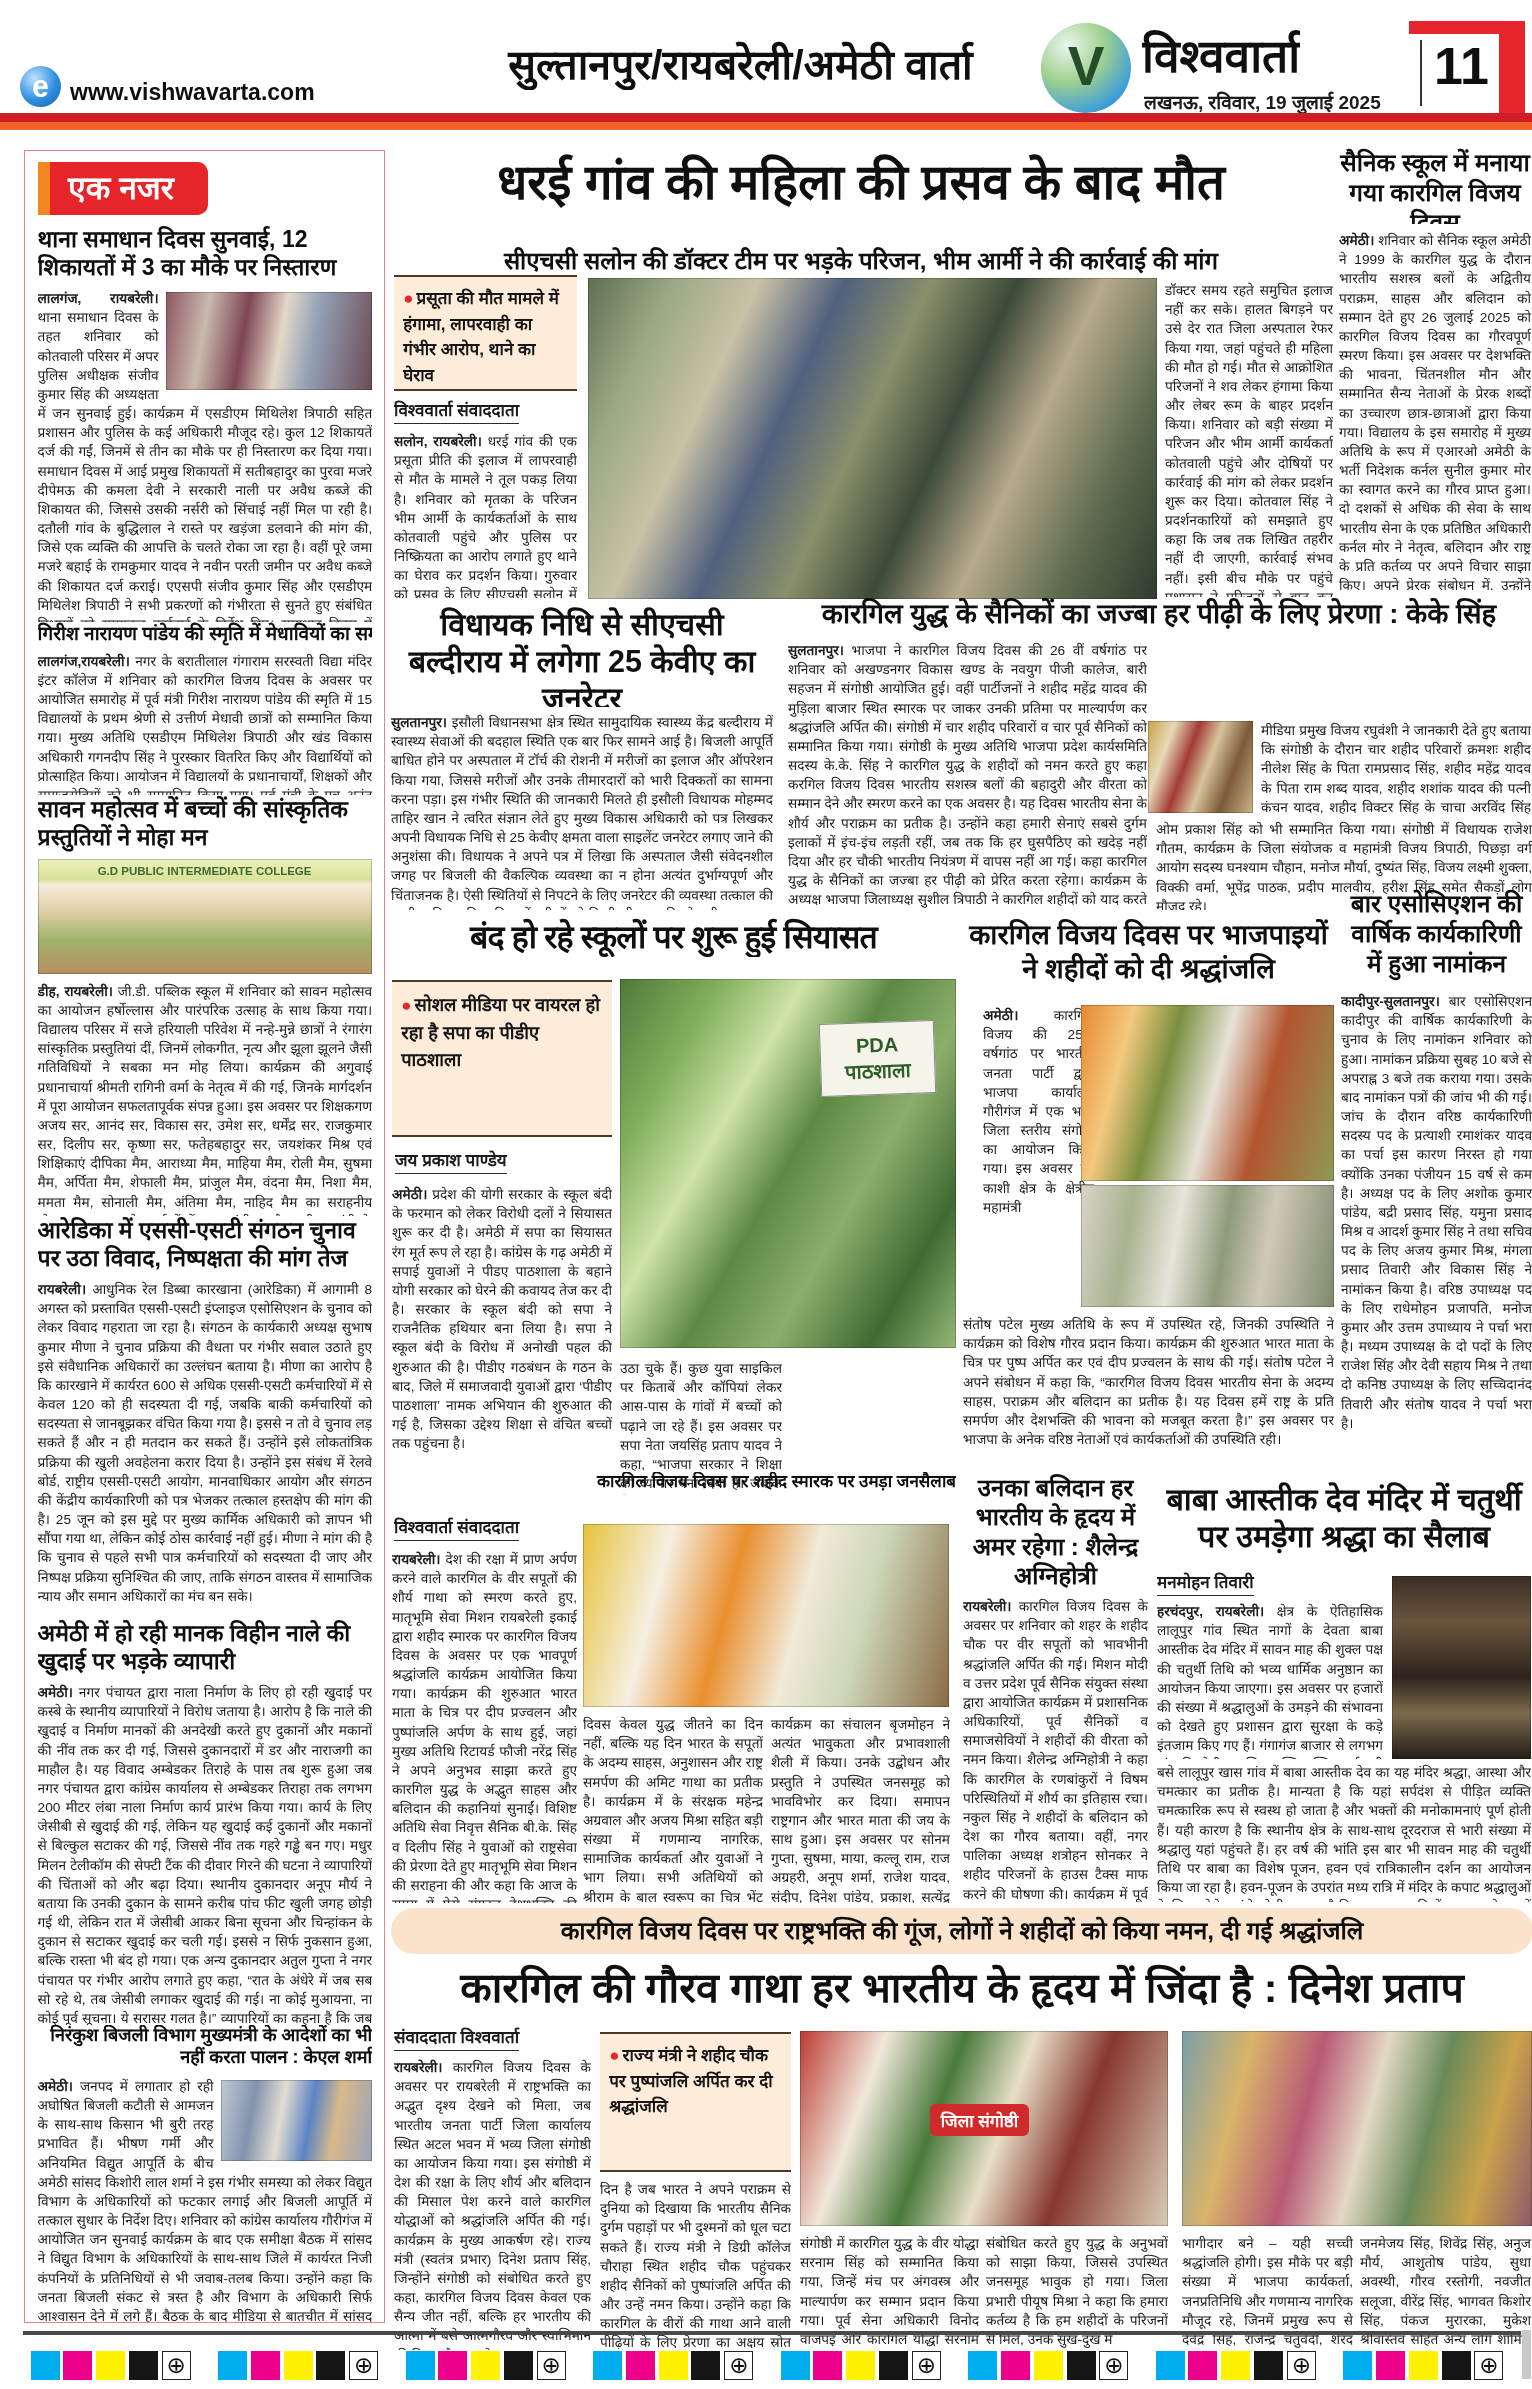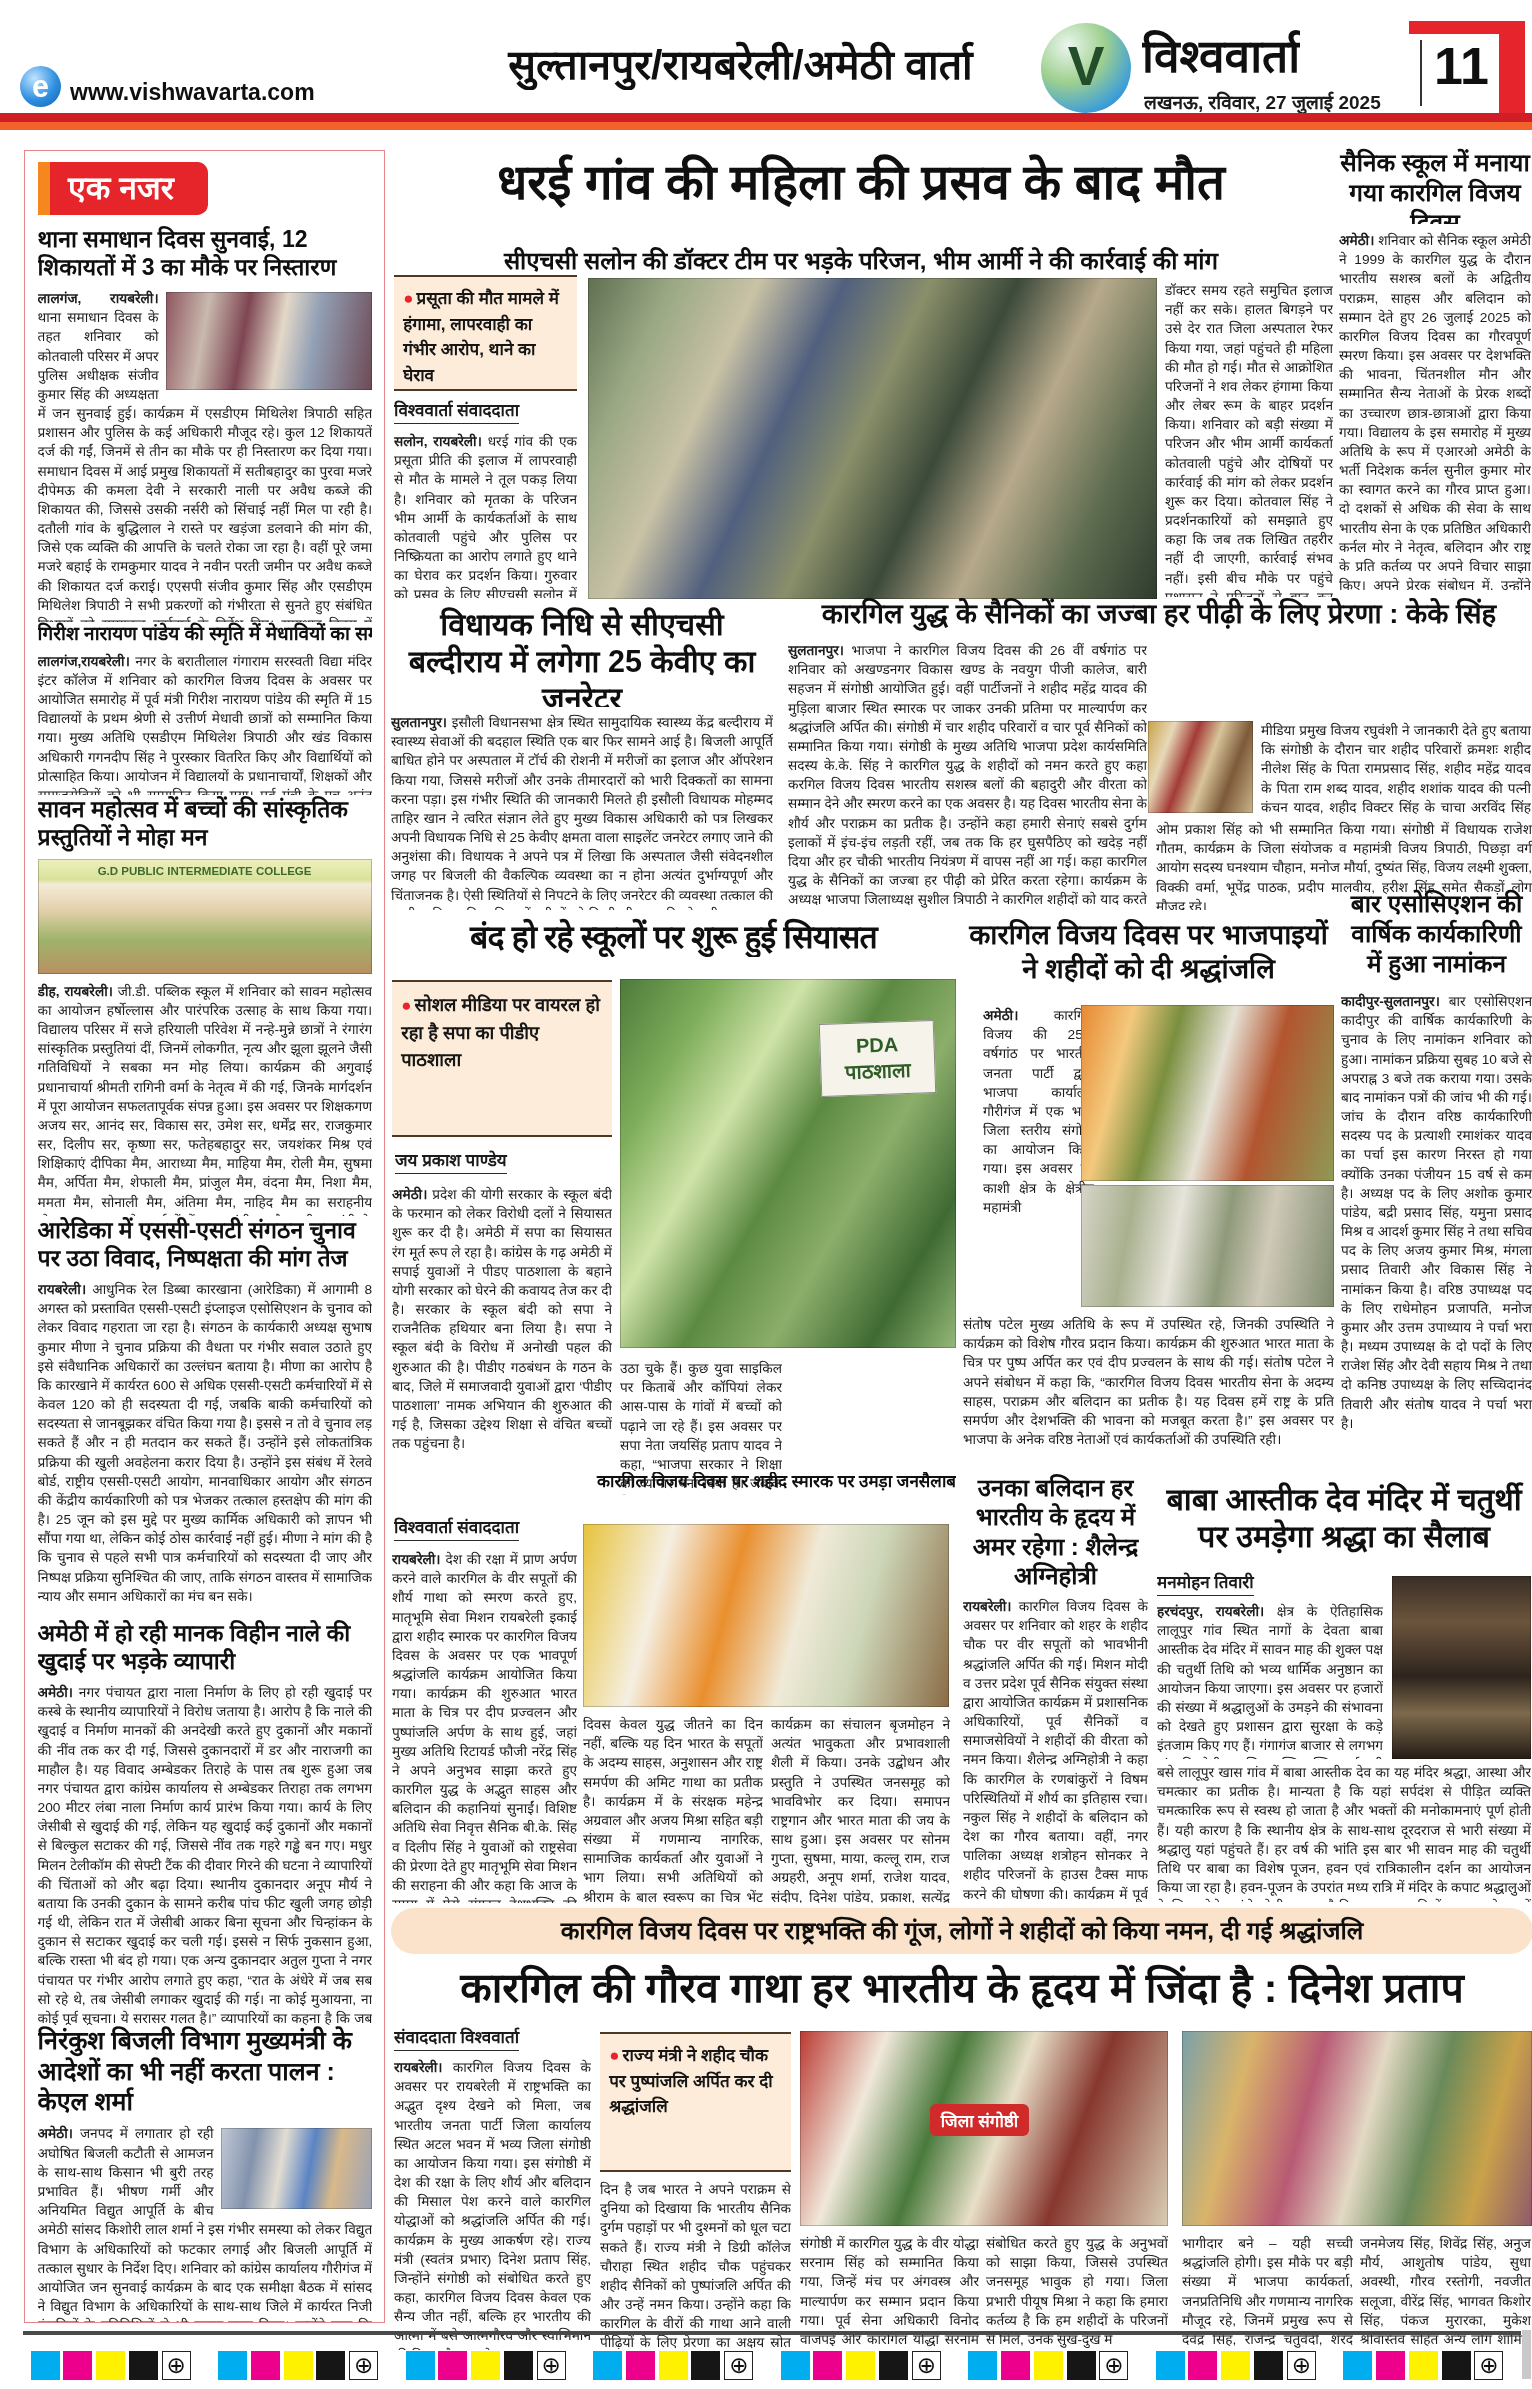--- a/index.html
+++ b/index.html
@@ -59,21 +59,21 @@
 </head>
 <body>
 
 <div class="page">
 
   <div class="abs globe" style="left:20px;top:66px;">e</div>
   <div class="abs hl" style="left:70px;top:78px;font-size:23px;">www.vishwavarta.com</div>
   <div class="abs hl ctr nowrap" style="left:397px;top:40px;width:687px;font-size:41px;">सुल्तानपुर/रायबरेली/अमेठी वार्ता</div>
   <div class="abs logo" style="left:1041px;top:23px;">V</div>
   <div class="abs hl" style="left:1142px;top:27.5px;font-size:46px;">विश्ववार्ता</div>
-  <div class="abs" style="left:1144px;top:89px;font-size:19px;font-weight:bold;">लखनऊ, रविवार, 27 जुलाई 2025</div>
+  <div class="abs" style="left:1144px;top:89px;font-size:19px;font-weight:bold;">लखनऊ, रविवार, 19 जुलाई 2025</div>
   <div class="abs redbar" style="left:1409px;top:21.4px;width:116px;height:12.2px;"></div>
   <div class="abs redbar" style="left:1499px;top:21.4px;width:26px;height:99px;"></div>
   <div class="abs" style="left:1420px;top:40px;width:2.3px;height:66px;background:#333;"></div>
   <div class="abs hl" style="left:1434px;top:35px;font-size:52px;">11</div>
   <div class="abs rule" style="left:0;top:113px;width:1533px;height:17px;"></div>
 
   <div class="abs leftbox" style="left:24.4px;top:150px;width:361px;height:2173px;">
     <div class="badge-row">
       <div class="badge-accent"></div>
       <div class="badge">एक नजर</div>
@@ -112,21 +112,21 @@
     </div>
 
     <div class="stk" style="height:406px;">
       <div class="hl" style="font-size:23px;">अमेठी में हो रही मानक विहीन नाले की खुदाई पर भड़के व्यापारी</div>
       <div class="body" style="margin-top:7.6px;">
         <span class="dl">अमेठी।</span> <span>नगर पंचायत द्वारा नाला निर्माण के लिए हो रही खुदाई पर कस्बे के स्थानीय व्यापारियों ने विरोध जताया है। आरोप है कि नाले की खुदाई व निर्माण मानकों की अनदेखी करते हुए दुकानों और मकानों की नींव तक कर दी गई, जिससे दुकानदारों में डर और नाराजगी का माहौल है। यह विवाद अम्बेडकर तिराहे के पास तब शुरू हुआ जब नगर पंचायत द्वारा कांग्रेस कार्यालय से अम्बेडकर तिराहा तक लगभग 200 मीटर लंबा नाला निर्माण कार्य प्रारंभ किया गया। कार्य के लिए जेसीबी से खुदाई की गई, लेकिन यह खुदाई कई दुकानों और मकानों से बिल्कुल सटाकर की गई, जिससे नींव तक गहरे गड्ढे बन गए। मधुर मिलन टेलीकॉम की सेफ्टी टैंक की दीवार गिरने की घटना ने व्यापारियों की चिंताओं को और बढ़ा दिया। स्थानीय दुकानदार अनूप मौर्य ने बताया कि उनकी दुकान के सामने करीब पांच फीट खुली जगह छोड़ी गई थी, लेकिन रात में जेसीबी आकर बिना सूचना और चिन्हांकन के दुकान से सटाकर खुदाई कर चली गई। इससे न सिर्फ नुकसान हुआ, बल्कि रास्ता भी बंद हो गया। एक अन्य दुकानदार अतुल गुप्ता ने नगर पंचायत पर गंभीर आरोप लगाते हुए कहा, “रात के अंधेरे में जब सब सो रहे थे, तब जेसीबी लगाकर खुदाई की गई। ना कोई मुआयना, ना कोई पूर्व सूचना। ये सरासर गलत है।” व्यापारियों का कहना है कि जब दुकानों का आवंटन हुआ था, तब नगर पंचायत ने उन्हें आश्वस्त किया था कि दुकान से पांच फीट आगे तक कोई निर्माण कार्य नहीं होगा। मगर अब मानकों को ताक पर रखकर खुदाई की जा रही है, जिससे व्यापारियों की संपत्ति और सुरक्षा दोनों खतरे में हैं। व्यापारियों ने नगर प्रशासन से तत्काल जांच और समाधान की मांग की है।</span>
       </div>
     </div>
 
     <div class="stk" style="height:359px;">
-      <div class="hl" style="font-size:25px;">निरंकुश बिजली विभाग मुख्यमंत्री के आदेशों का भी नहीं करता पालन : केएल शर्मा</div>
+      <div class="hl" style="font-size:18px;text-align:right;">निरंकुश बिजली विभाग मुख्यमंत्री के आदेशों का भी नहीं करता पालन : केएल शर्मा</div>
       <div class="body" style="margin-top:7.6px;">
         <div class="ph ph-power" style="float:right;width:151px;height:81px;margin:3.1px 0 6.1px 7.6px;"></div>
         <span class="dl">अमेठी।</span> <span>जनपद में लगातार हो रही अघोषित बिजली कटौती से आमजन के साथ-साथ किसान भी बुरी तरह प्रभावित हैं। भीषण गर्मी और अनियमित विद्युत आपूर्ति के बीच अमेठी सांसद किशोरी लाल शर्मा ने इस गंभीर समस्या को लेकर विद्युत विभाग के अधिकारियों को फटकार लगाई और बिजली आपूर्ति में तत्काल सुधार के निर्देश दिए। शनिवार को कांग्रेस कार्यालय गौरीगंज में आयोजित जन सुनवाई कार्यक्रम के बाद एक समीक्षा बैठक में सांसद ने विद्युत विभाग के अधिकारियों के साथ-साथ जिले में कार्यरत निजी कंपनियों के प्रतिनिधियों से भी जवाब-तलब किया। उन्होंने कहा कि जनता बिजली संकट से त्रस्त है और विभाग के अधिकारी सिर्फ आश्वासन देने में लगे हैं। बैठक के बाद मीडिया से बातचीत में सांसद शर्मा ने कहा, “पिछली बैठकों में जो वादे किए गए थे, वे पूरे नहीं हुए हैं। न तो गांवों में बिजली सुधरी है, न ही शहरी क्षेत्र की हालत बेहतर हुई है। अधिकारियों ने आज भी कोई ठोस समाधान नहीं दिया, इसलिए यह बैठक सफल नहीं कही जा सकती।” सांसद ने स्पष्ट रूप से कहा कि विद्युत विभाग मुख्यमंत्री के आदेशों का भी पालन नहीं कर रहा है, जिससे जनता का विश्वास टूट रहा है। उन्होंने निजी कंपनियों पर भी गंभीर आरोप लगाते हुए कहा कि ये कंपनियाँ अधूरा काम करके पैसा लेकर चली जाती हैं, जिससे व्यवस्था और बिगड़ जाती है।</span>
       </div>
     </div>
   </div>
 
   <div class="abs hl ctr nowrap" style="left:391px;top:153px;width:940px;font-size:49px;">धरई गांव की महिला की प्रसव के बाद मौत</div>
   <div class="abs hl ctr nowrap" style="left:391px;top:246px;width:940px;font-size:24px;">सीएचसी सलोन की डॉक्टर टीम पर भड़के परिजन, भीम आर्मी ने की कार्रवाई की मांग</div>
 

